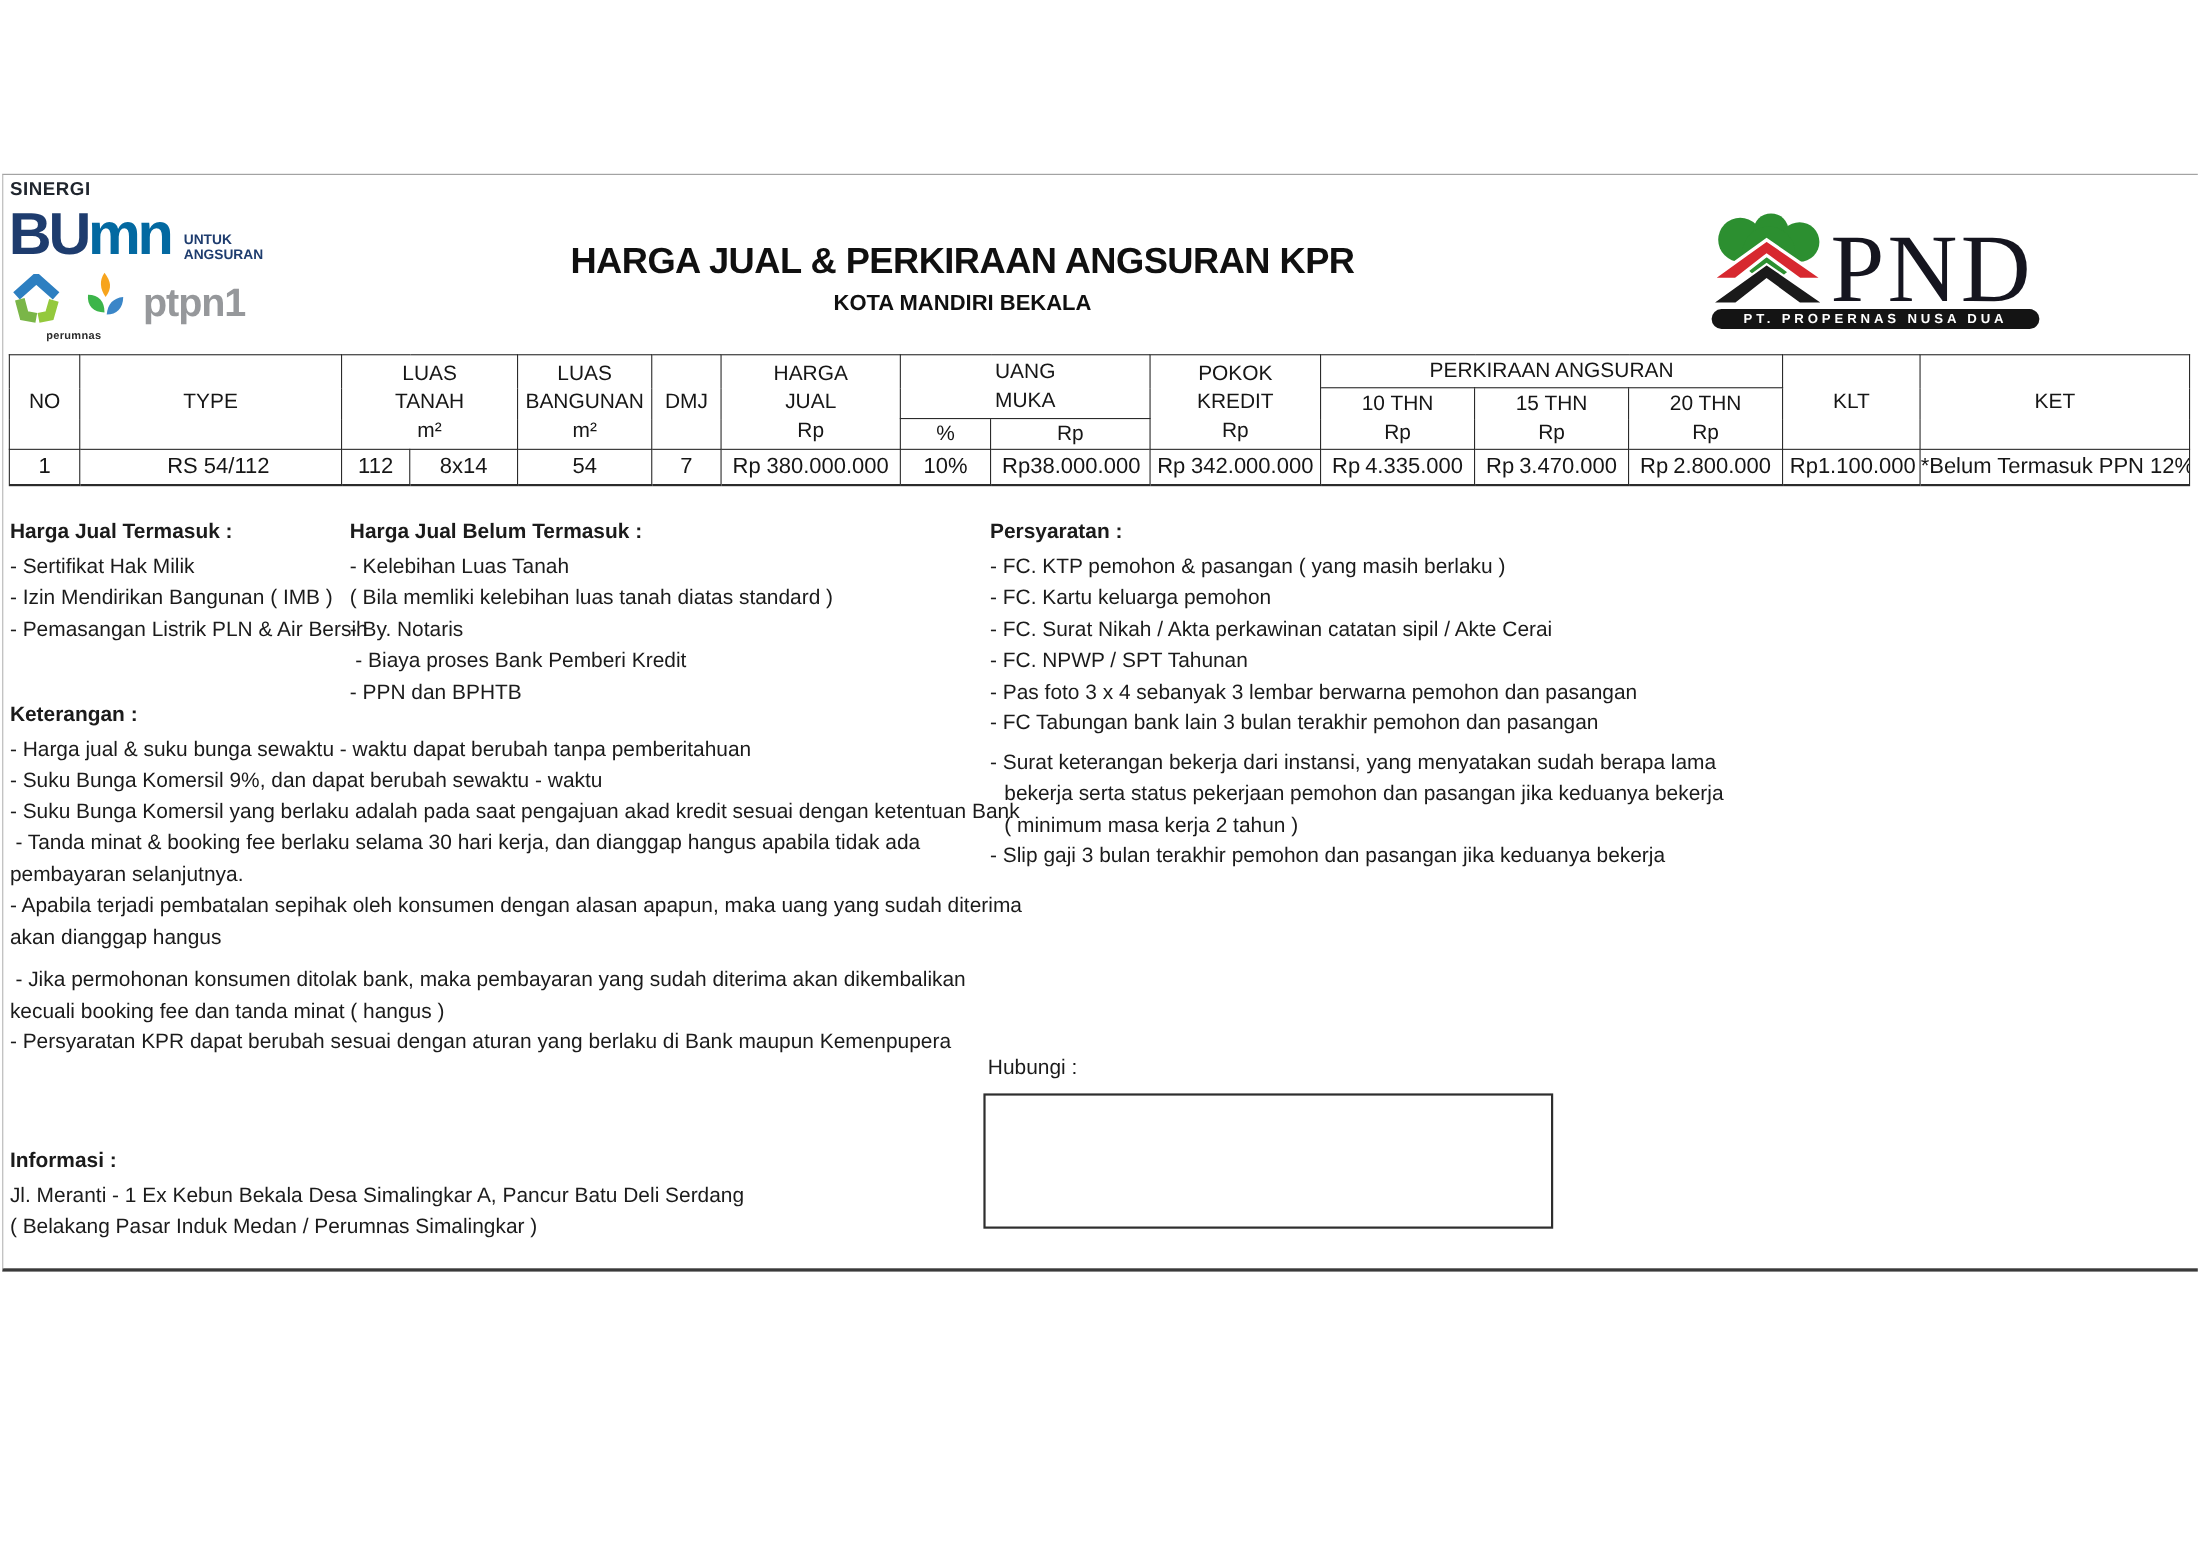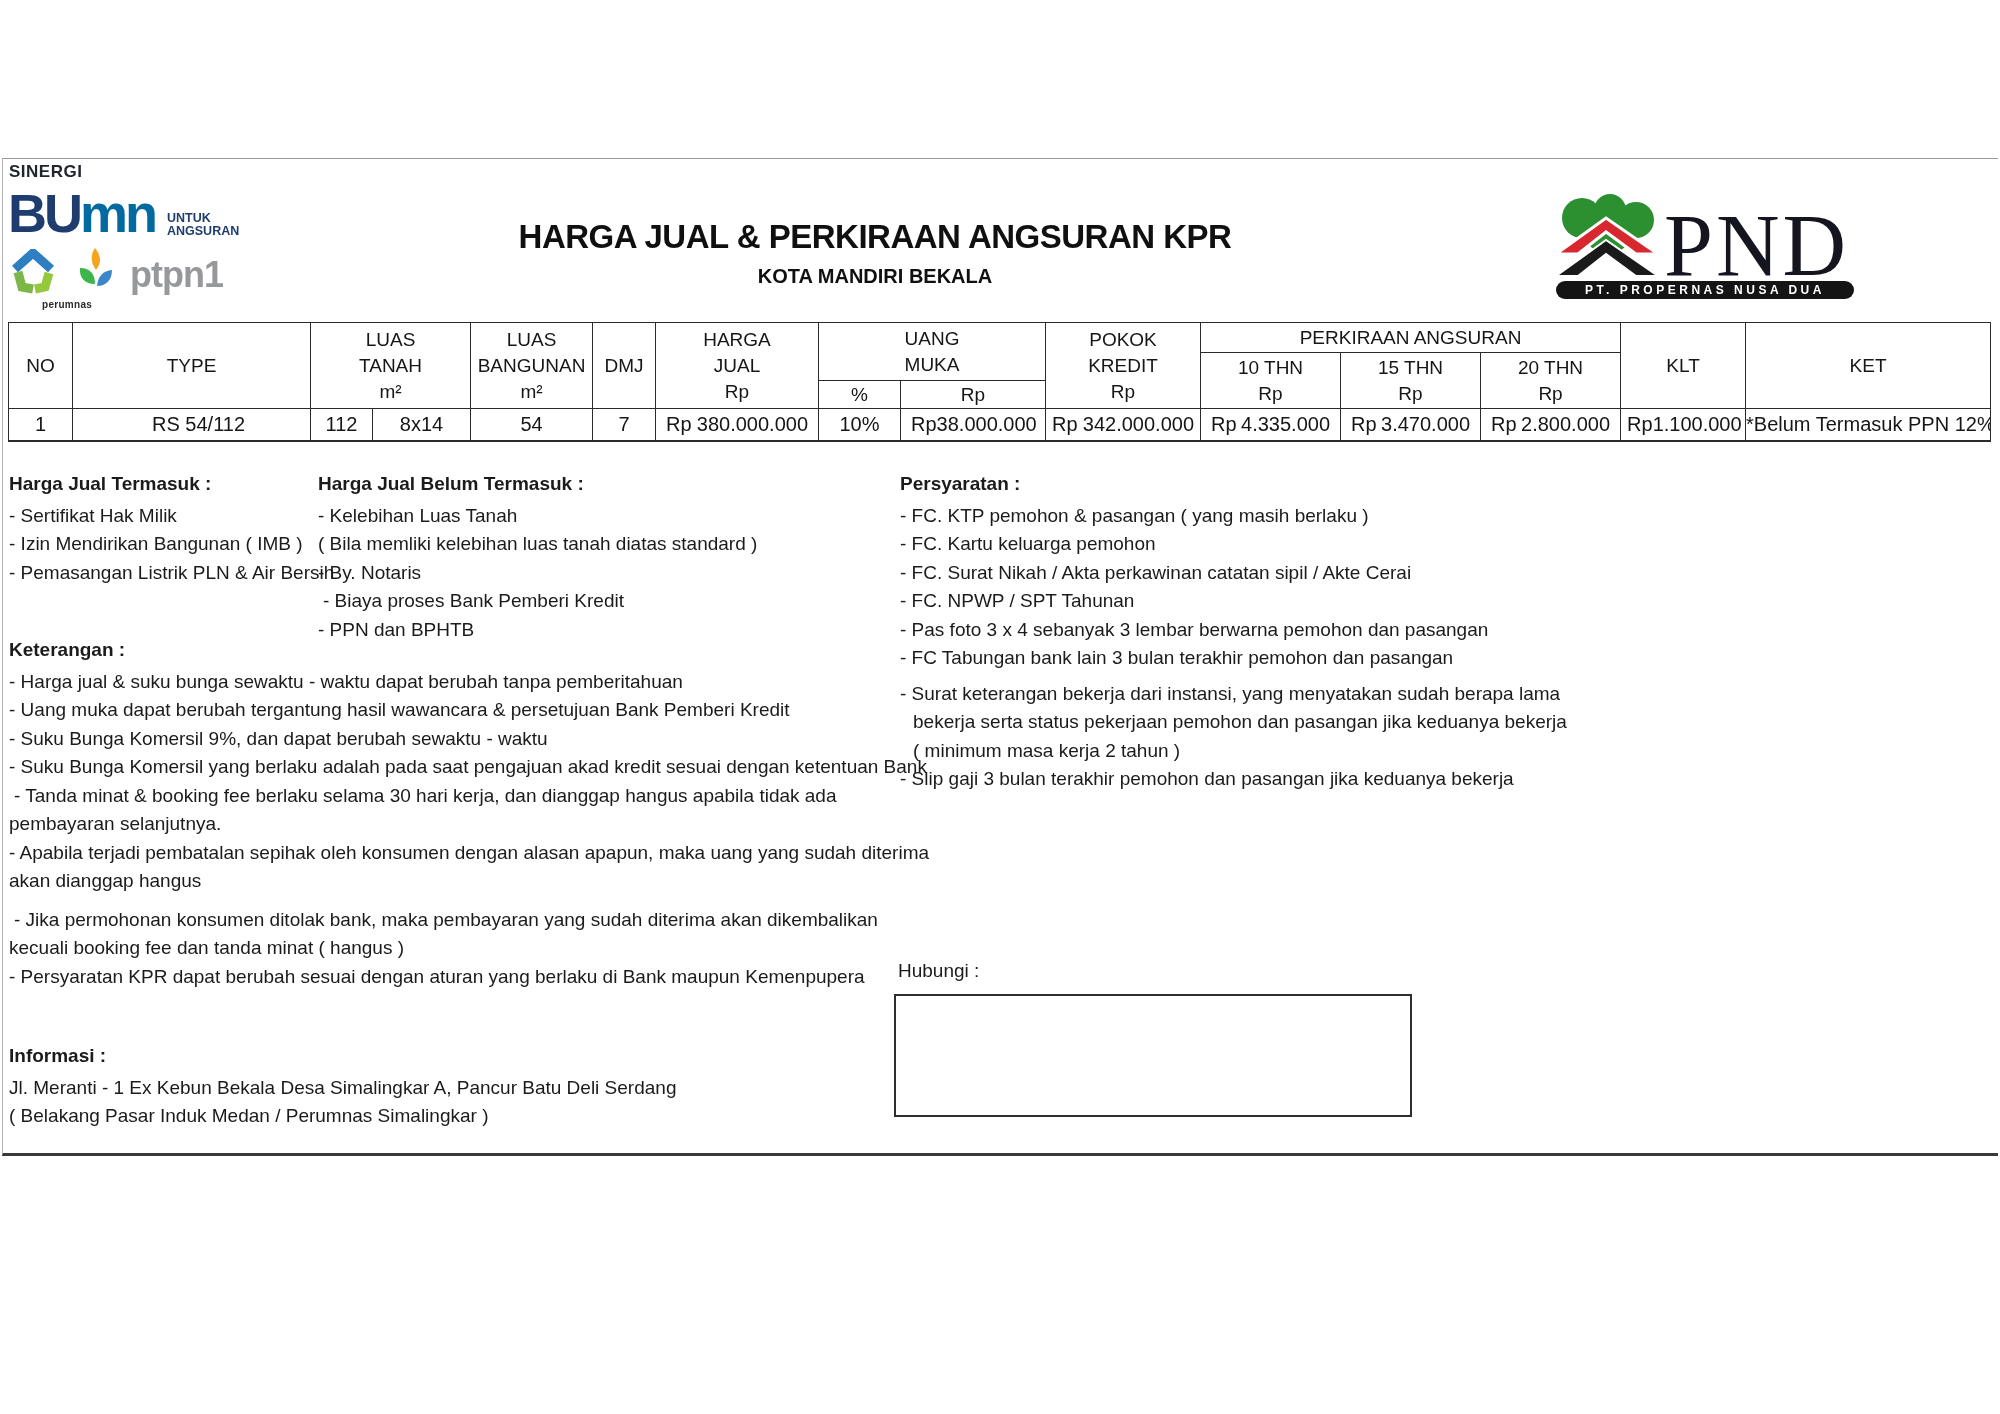--- a/index.html
+++ b/index.html
@@ -259,21 +259,20 @@
     <div class="gap7"></div>
     <div>- Surat keterangan bekerja dari instansi, yang menyatakan sudah berapa lama</div>
     <div class="ind">bekerja serta status pekerjaan pemohon dan pasangan jika keduanya bekerja</div>
     <div class="ind">( minimum masa kerja 2 tahun )</div>
     <div>- Slip gaji 3 bulan terakhir pemohon dan pasangan jika keduanya bekerja</div>
   </div>
 
   <div class="abs sec s-keterangan">
     <div class="hd">Keterangan :</div>
     <div>- Harga jual &amp; suku bunga sewaktu - waktu dapat berubah tanpa pemberitahuan</div>
-    <div>- Uang muka dapat berubah tergantung hasil wawancara &amp; persetujuan Bank Pemberi Kredit</div>
     <div>- Suku Bunga Komersil 9%, dan dapat berubah sewaktu - waktu</div>
     <div>- Suku Bunga Komersil yang berlaku adalah pada saat pengajuan akad kredit sesuai dengan ketentuan Bank</div>
     <div class="ind-s">- Tanda minat &amp; booking fee berlaku selama 30 hari kerja, dan dianggap hangus apabila tidak ada</div>
     <div>pembayaran selanjutnya.</div>
     <div>- Apabila terjadi pembatalan sepihak oleh konsumen dengan alasan apapun, maka uang yang sudah diterima</div>
     <div>akan dianggap hangus</div>
     <div class="gap10"></div>
     <div class="ind-s">- Jika permohonan konsumen ditolak bank, maka pembayaran yang sudah diterima akan dikembalikan</div>
     <div>kecuali booking fee dan tanda minat ( hangus )</div>
     <div>- Persyaratan KPR dapat berubah sesuai dengan aturan yang berlaku di Bank maupun Kemenpupera</div>

